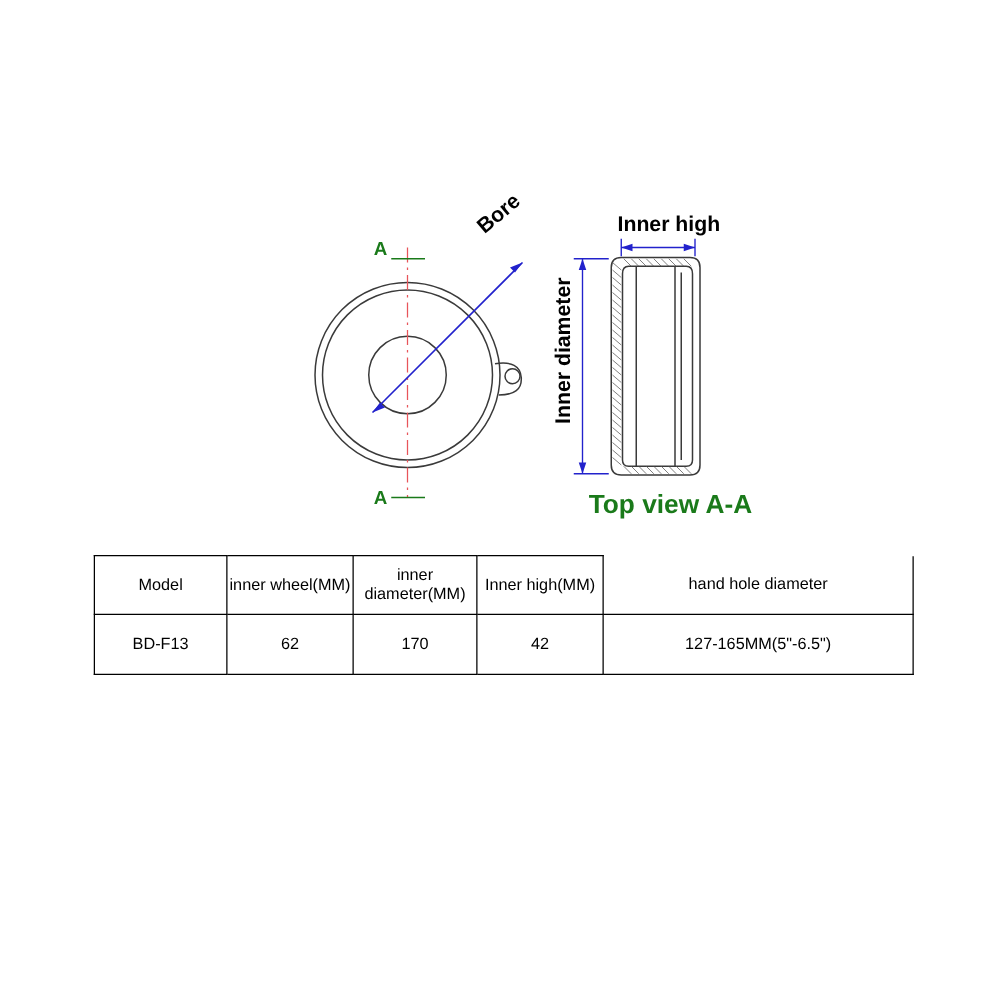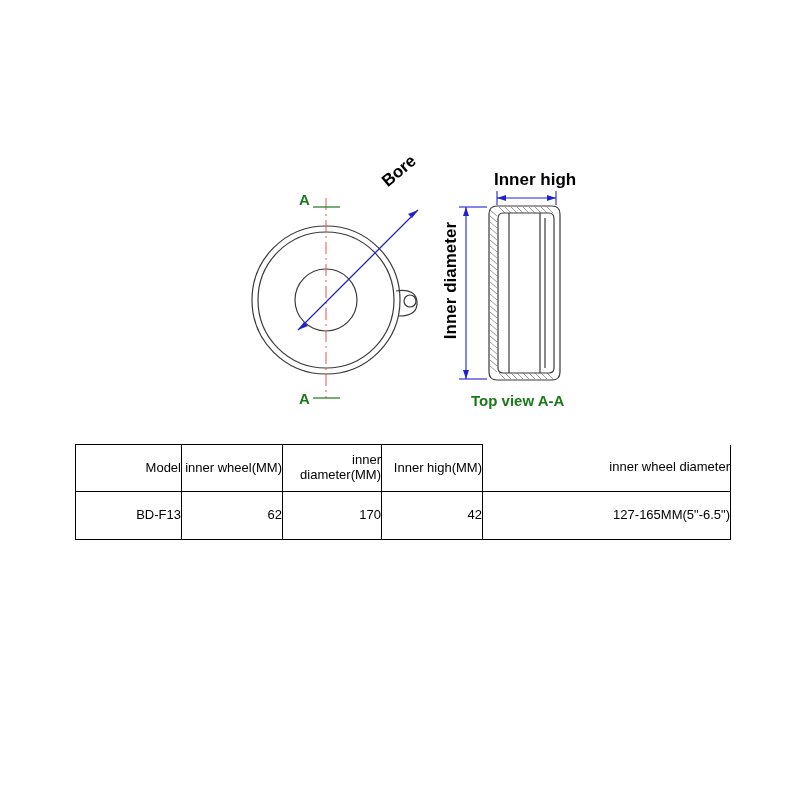--- a/index.html
+++ b/index.html
@@ -74,36 +74,36 @@
     left: 441px;
     top: 222px;
     font-size: 17px;
     writing-mode: vertical-rl;
     transform: rotate(180deg);
     transform-origin: center;
   }
   #label-topview {
     left: 471px;
     top: 392px;
-    font-size: 15px;
+    font-size: 21px;
   }
 
   
   #spec-table {
     position: absolute;
     left: 75px;
     top: 444px;
     width: 650px;
     border-collapse: collapse;
     table-layout: fixed;
   }
   #spec-table th,
   #spec-table td {
     border: 1px solid #000000;
-    text-align: right;
+    text-align: center;
     vertical-align: middle;
     font-size: 13px;
     color: #000000;
     font-family: "Liberation Sans", sans-serif;
     font-weight: normal;
     padding: 0;
     height: 47px;
     line-height: 1.15;
   }
   #spec-table thead th {
@@ -236,21 +236,21 @@
     <div class="lbl lbl-green" id="label-topview">Top view A-A</div>
   </div>
 
   <table id="spec-table">
     <thead>
       <tr>
         <th class="col-model">Model</th>
         <th class="col-hole">inner wheel(MM)</th>
         <th class="col-dia">inner diameter(MM)</th>
         <th class="col-high">Inner high(MM)</th>
-        <th class="col-wheel">inner wheel diameter</th>
+        <th class="col-wheel">hand hole diameter</th>
       </tr>
     </thead>
     <tbody>
       <tr>
         <td>BD-F13</td>
         <td>62</td>
         <td>170</td>
         <td>42</td>
         <td>127-165MM(5"-6.5")</td>
       </tr>

